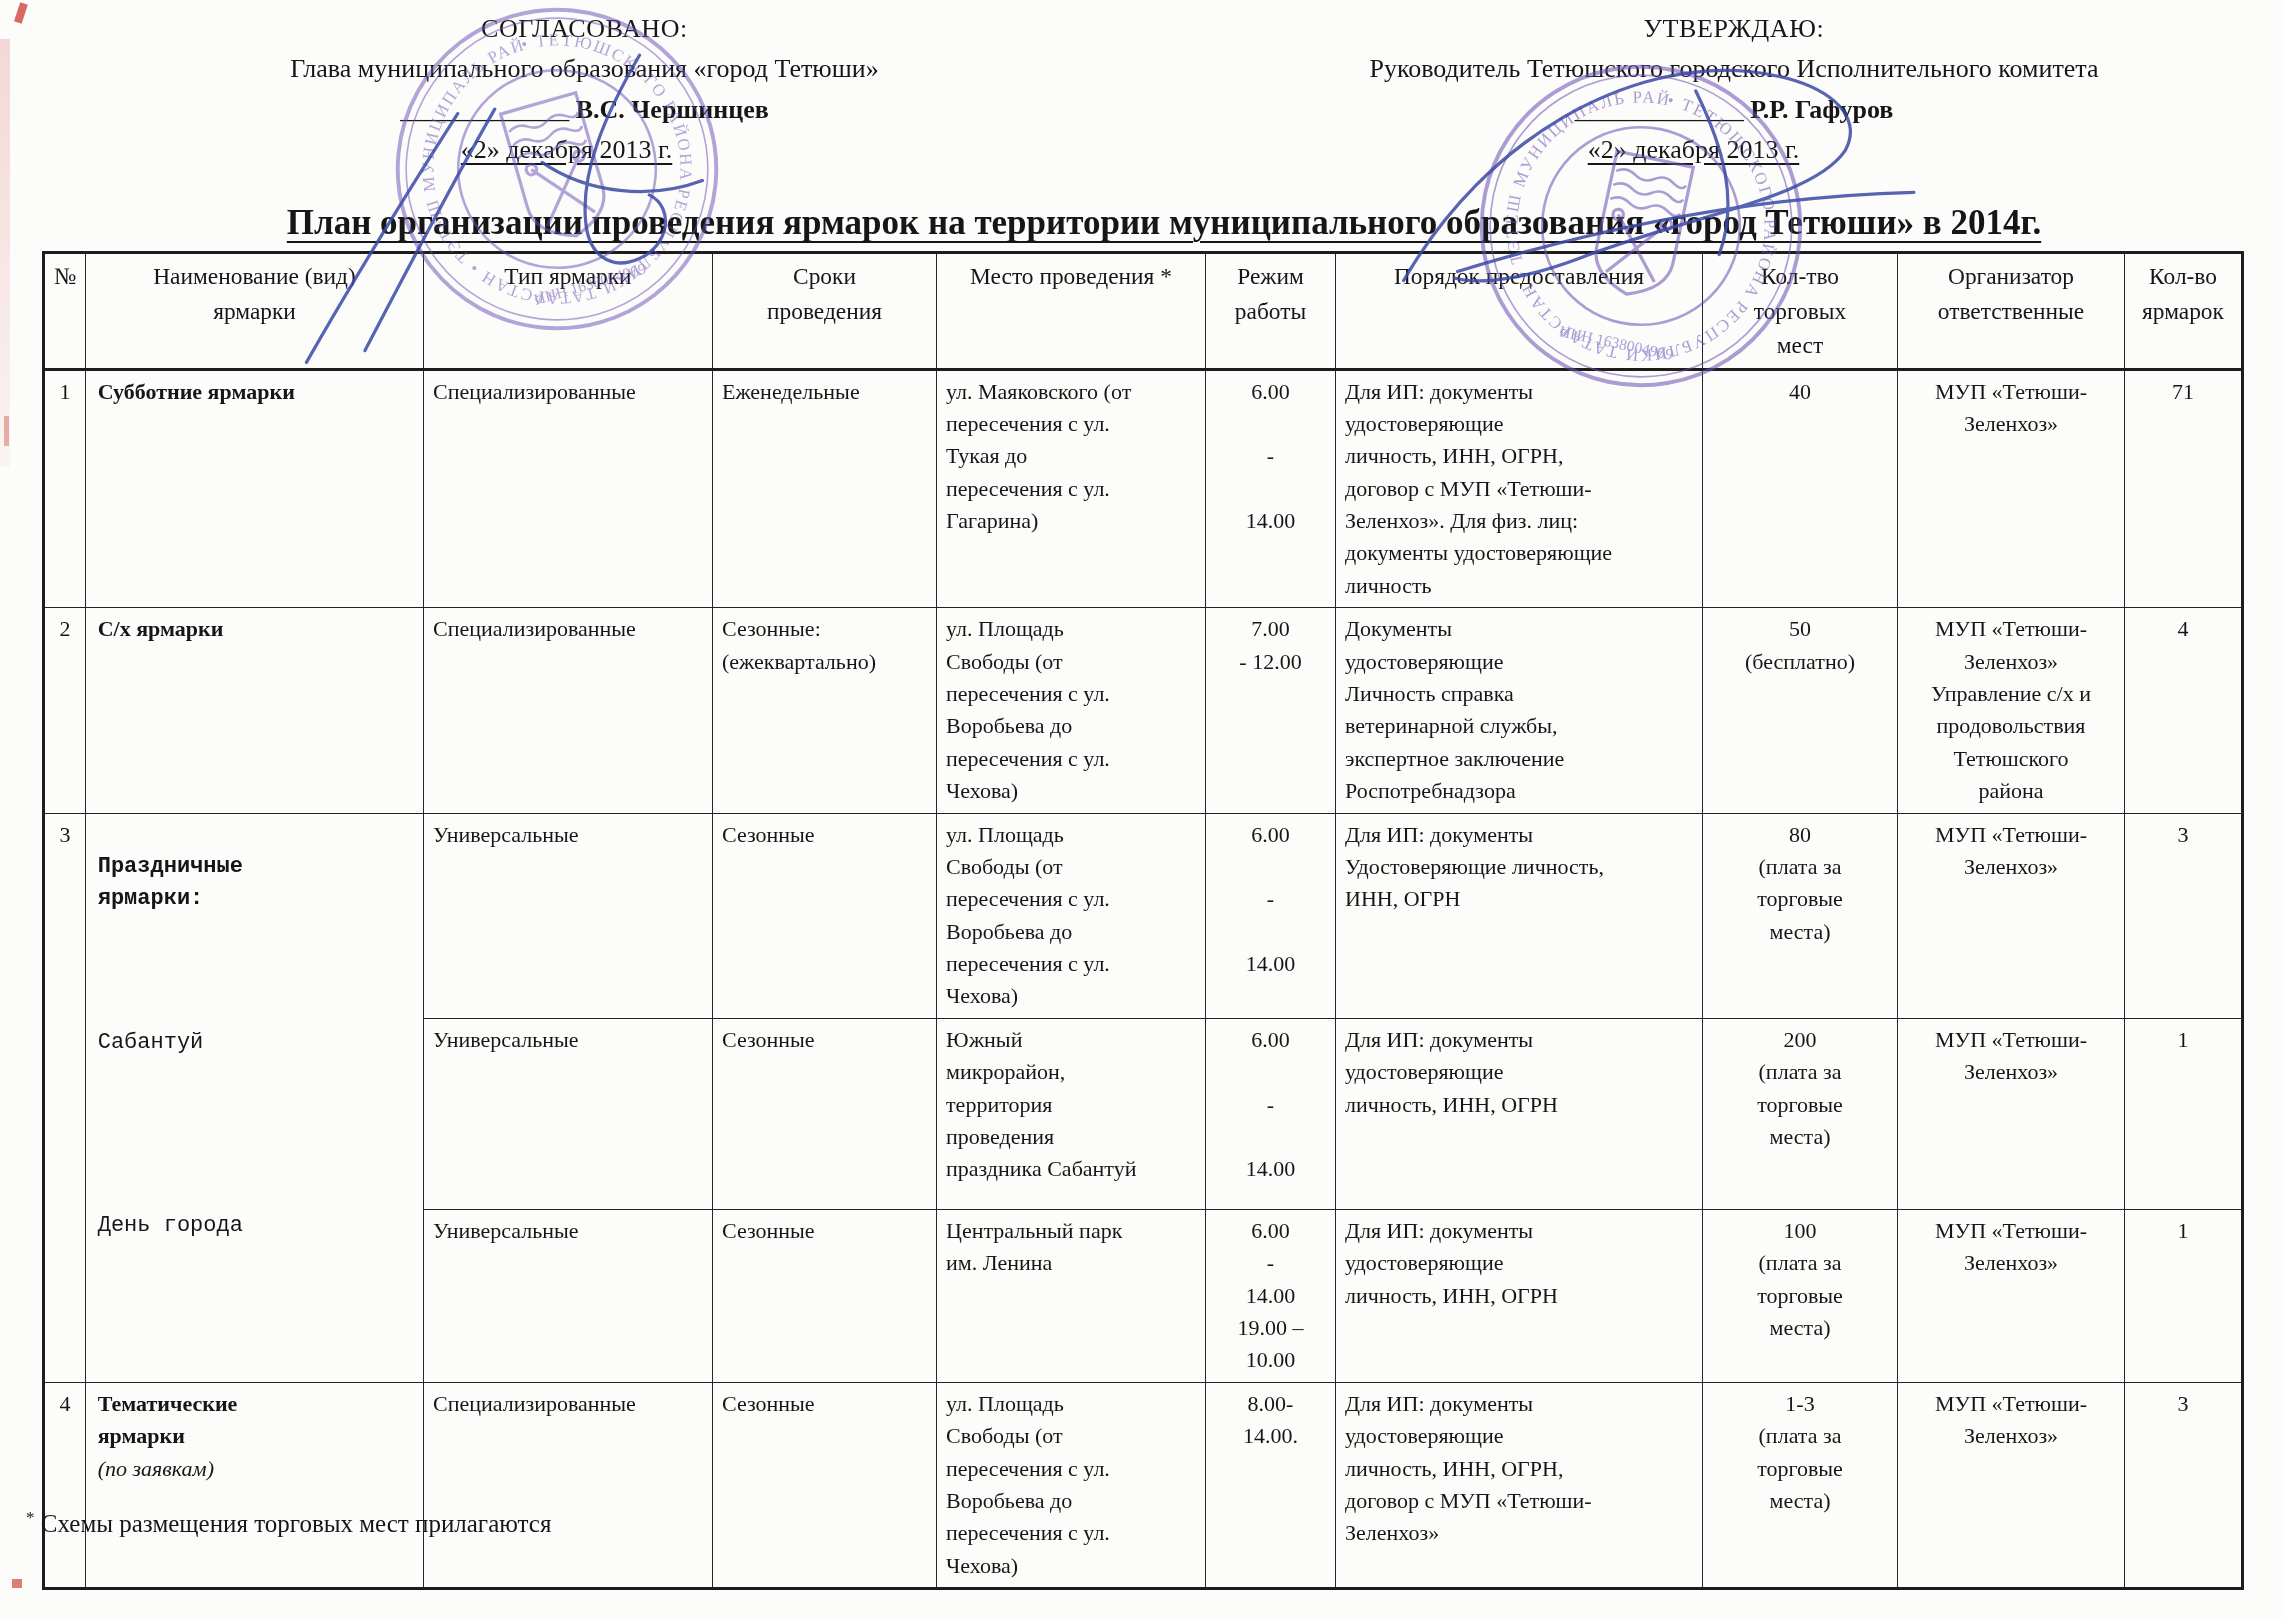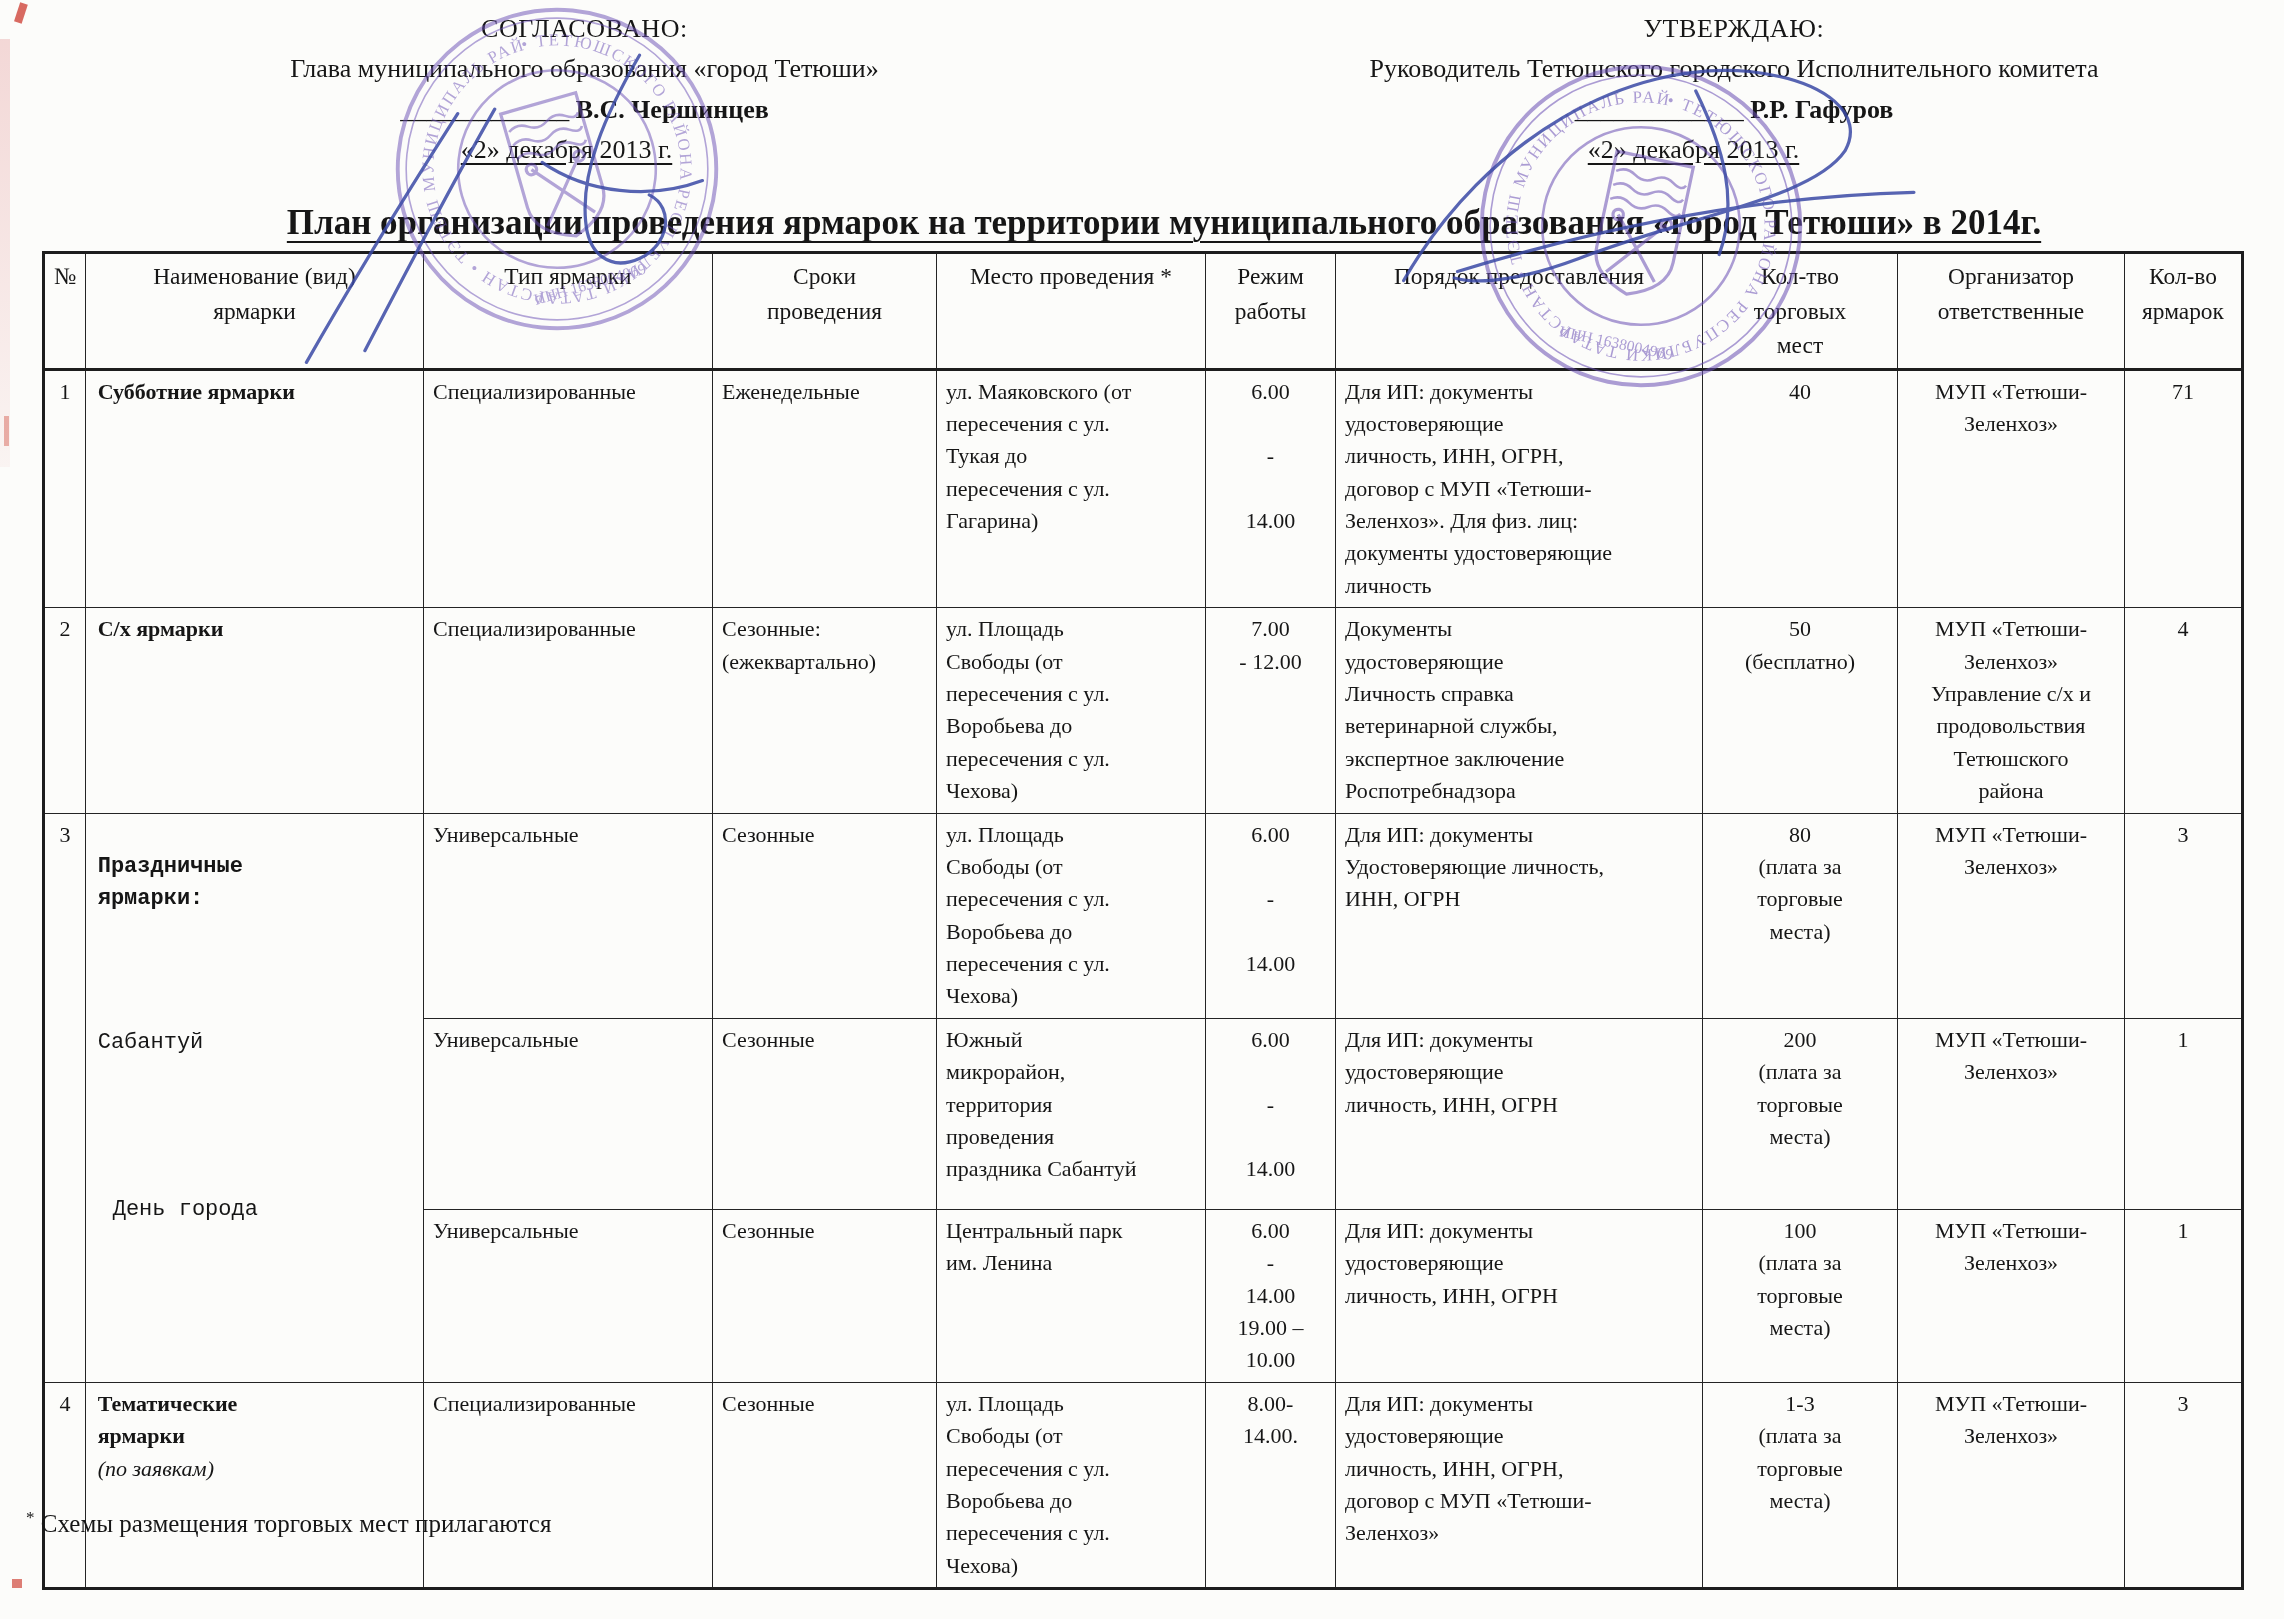--- a/index.html
+++ b/index.html
@@ -39,21 +39,21 @@
     border:1.9px solid #242424;vertical-align:top;padding:5.2px 9px;
     font-weight:normal;
   }
   .plan thead th{border-bottom:3.2px solid #1d1d1d;text-align:center;font-size:23.4px;}
   .plan td.c{text-align:center;}
   .plan td.name-cell{font-weight:bold;padding-left:11.7px;}
   .plan td.name-cell .note{font-weight:normal;font-style:italic;}
   .plan td.group-name{position:relative;font-family:Liberation Mono, monospace;}
   .plan td.group-name .sub-label{position:absolute;left:11.7px;font-weight:normal;}
   .plan td.group-name .sub-label.s1{top:213px;}
-  .plan td.group-name .sub-label.s2{top:380px;margin-left:15px;}
+  .plan td.group-name .sub-label.s2{top:396px;}
   
   .footnote{position:absolute;left:26px;top:1508px;font-size:25px;}
   .footnote sup{font-size:17px;vertical-align:super;}
   
   .artifact{position:absolute;}
   svg.overlay{position:absolute;left:0;top:0;pointer-events:none;}
   .stamp{position:absolute;pointer-events:none;}
 </style>
 </head>
 <body>

